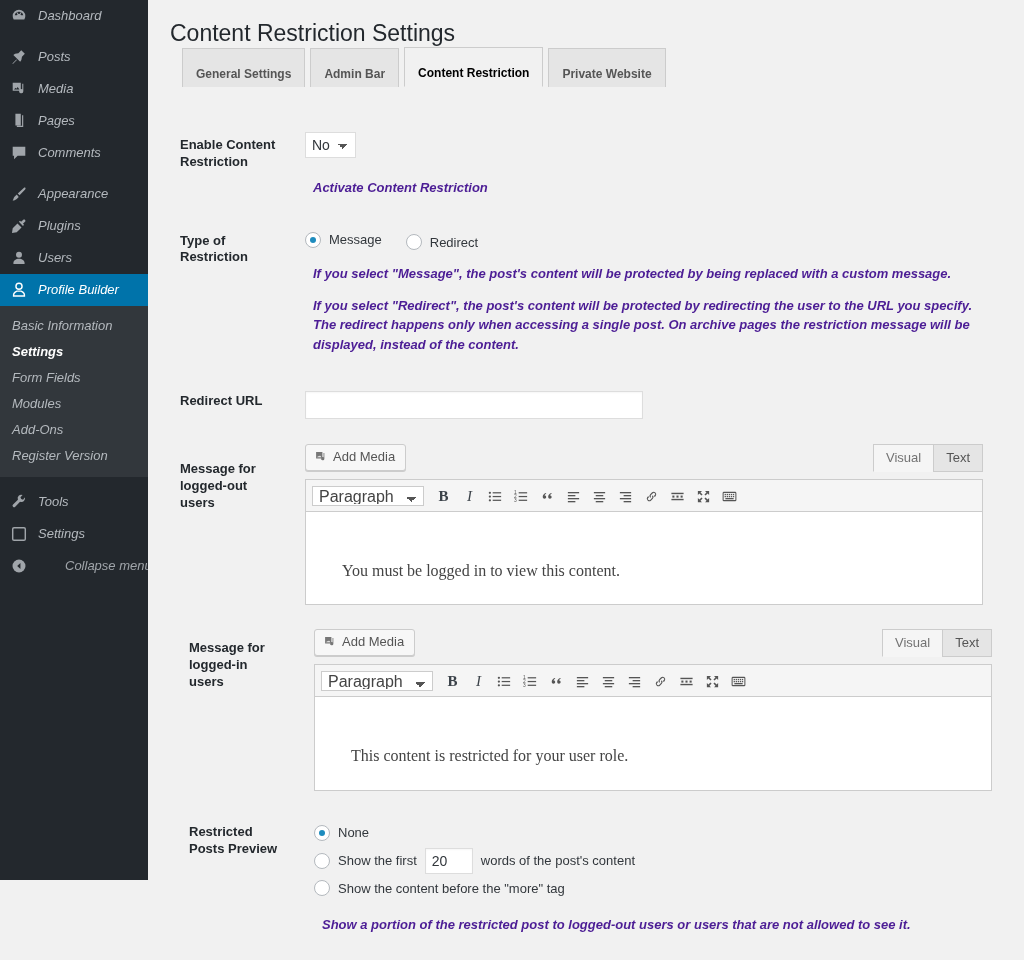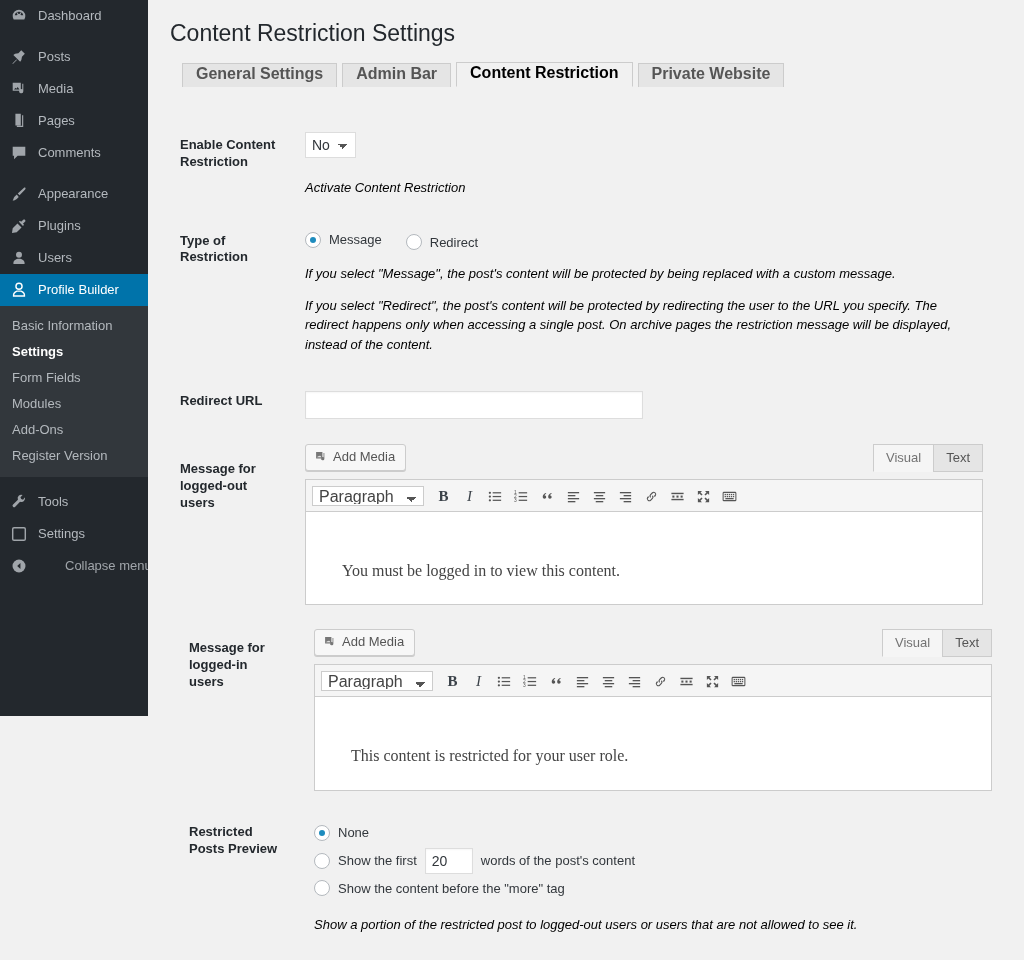--- a/index.html
+++ b/index.html
@@ -8,23 +8,23 @@
     width: 1024px; height: 960px;
     overflow: hidden;
     background: #f1f1f1;
     font-family: "Liberation Sans", sans-serif;
     -webkit-font-smoothing: antialiased;
   }
   .page { position: relative; width: 1024px; height: 960px; display: flex; }
 
   
   .adminmenu {
-    width: 148px; min-width: 148px; height: 716px;
+    width: 148px; min-width: 148px; height: 880px;
     background: #23282d; color: #eee;
-    font-size: 13px; position: relative;
+    font-size: 13px; position: relative; font-style: italic;
   }
   .menu-top {
     display: flex; align-items: center;
     height: 32px; padding-left: 9px;
     color: #b4b9be; cursor: pointer; position: relative;
   }
   .menu-top .mi {
     width: 20px; height: 20px; margin-right: 9px;
     display: flex; align-items: center; justify-content: center;
     flex: 0 0 20px;
@@ -61,44 +61,44 @@
     margin: 0; padding: 9px 0 12px 0; line-height: 29px;
   }
   
   .nav-tabs { display: flex; align-items: flex-end; height: 27px;
               margin: 0 0 0 12px; position: relative; }
   .nav-tabs:after {
     content: ""; position: absolute; left: -34px; right: -22px; bottom: 0;
     height: 1px; background: transparent;
   }
   .nav-tab {
-    font-size: 16px; font-weight: bold; color: #555;
+    font-size: 12px; font-weight: bold; color: #555;
     background: #e5e5e5; border: 1px solid #ccc; border-bottom: none;
-    padding: 3px 13px 6px 13px; margin-right: 5px; line-height: 14px;
+    padding: 18px 13px 6px 13px; margin-right: 5px; line-height: 14px;
     cursor: pointer; position: relative; top: 0;
   }
   .nav-tab.nav-tab-active {
     background: #f1f1f1; border-color: #ccc; color: #000;
     border-bottom: 1px solid #f1f1f1;
   }
 
   
   .form-table { width: 100%; border-collapse: collapse; margin-top: 30px; }
   .form-table > tbody > tr > th {
     width: 152px; text-align: left; vertical-align: top;
     font-size: 13px; font-weight: bold; color: #23282d;
     padding: 20px 10px 20px 10px; line-height: 1.3;
   }
   .form-table > tbody > tr > td {
     vertical-align: top; padding: 15px 10px;
     font-size: 13px; color: #32373c; line-height: 1.5;
   }
   .desc {
-    font-style: italic; color: #000000; font-size: 13px;
-    margin: 8px 0 0 0; line-height: 1.5; max-width: 670px;
+    font-style: italic; color: #4c1d95; font-size: 13px;
+    margin: 8px 0 0 8px; line-height: 1.5; max-width: 670px; font-weight: bold;
   }
 
   select.wp-select {
     font-size: 14px; padding: 2px 20px 2px 6px; height: 26px;
     border: 1px solid #ddd; background: #fff; color: #32373c;
     border-radius: 0; appearance: none; -webkit-appearance: none;
     background-image:
       linear-gradient(45deg, transparent 50%, #555 50%),
       linear-gradient(135deg, #555 50%, transparent 50%);
     background-position: calc(100% - 12px) 11px, calc(100% - 7px) 11px;

